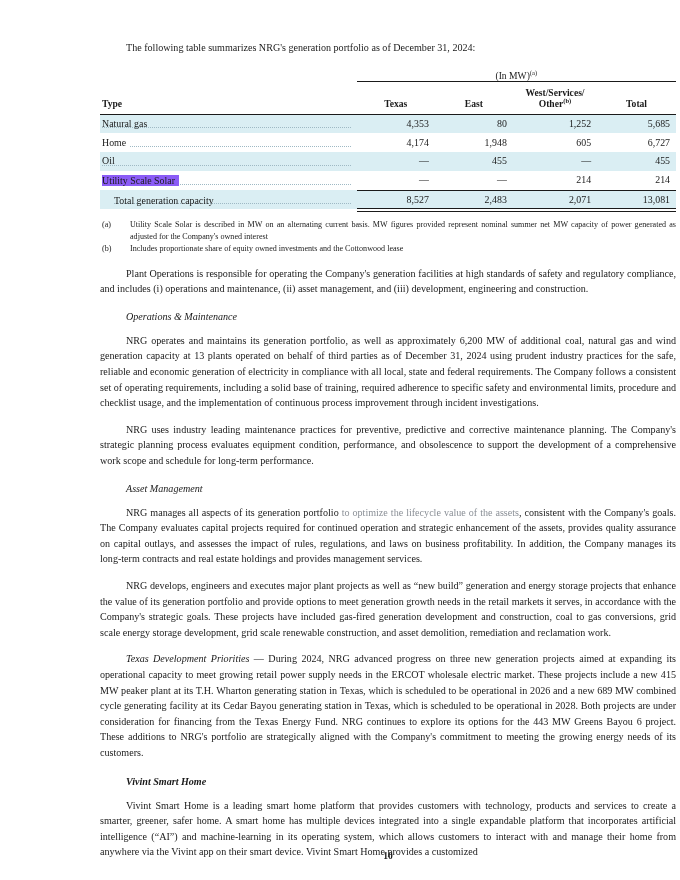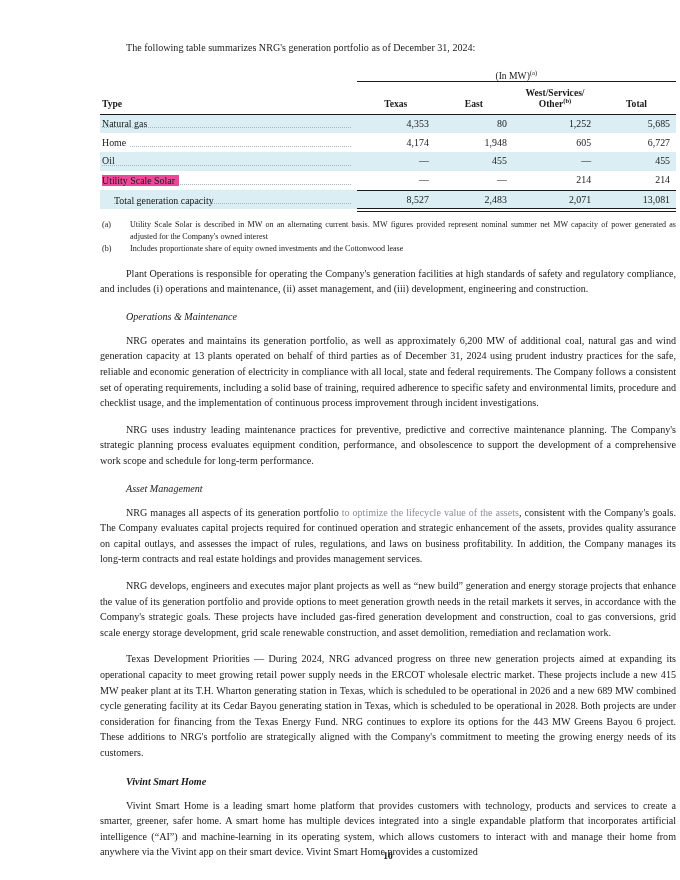--- a/index.html
+++ b/index.html
@@ -55,21 +55,21 @@
   }
   .sub-head-bold {
     margin: 14px 0 9px 0;
     font-size: 10.1px;
     line-height: 14px;
     font-style: italic;
     font-weight: bold;
     text-indent: 26px;
     color: #1a1a1a;
   }
-  .run-in-italic { }
+  .run-in-italic { font-style: italic; }
   .muted { color: #8a8f96; }
 
   
   .gen-table {
     width: 576px;
     border-collapse: collapse;
     margin-top: 14px;
     font-size: 9.6px;
     color: #1a1a1a;
   }
@@ -249,21 +249,21 @@
           <span class="leader-wrap"><span class="dots"></span><span class="lbl lbl-mask band">Oil</span></span>
         </td>
         <td class="num">—</td>
         <td class="num">455</td>
         <td class="num">—</td>
         <td class="num">455</td>
       </tr>
 
       <tr class="data-row">
         <td class="label">
-          <span class="leader-wrap"><span class="dots"></span><span class="lbl lbl-mask" style="background:#ec4899">Utility Scale Solar</span></span>
+          <span class="leader-wrap"><span class="dots"></span><span class="lbl lbl-mask" style="background:#8b5cf6">Utility Scale Solar</span></span>
         </td>
         <td class="num">—</td>
         <td class="num">—</td>
         <td class="num">214</td>
         <td class="num">214</td>
       </tr>
 
       <tr class="total-row band">
         <td class="label">
           <span class="leader-wrap"><span class="dots"></span><span class="lbl lbl-mask band">Total generation capacity</span></span>

